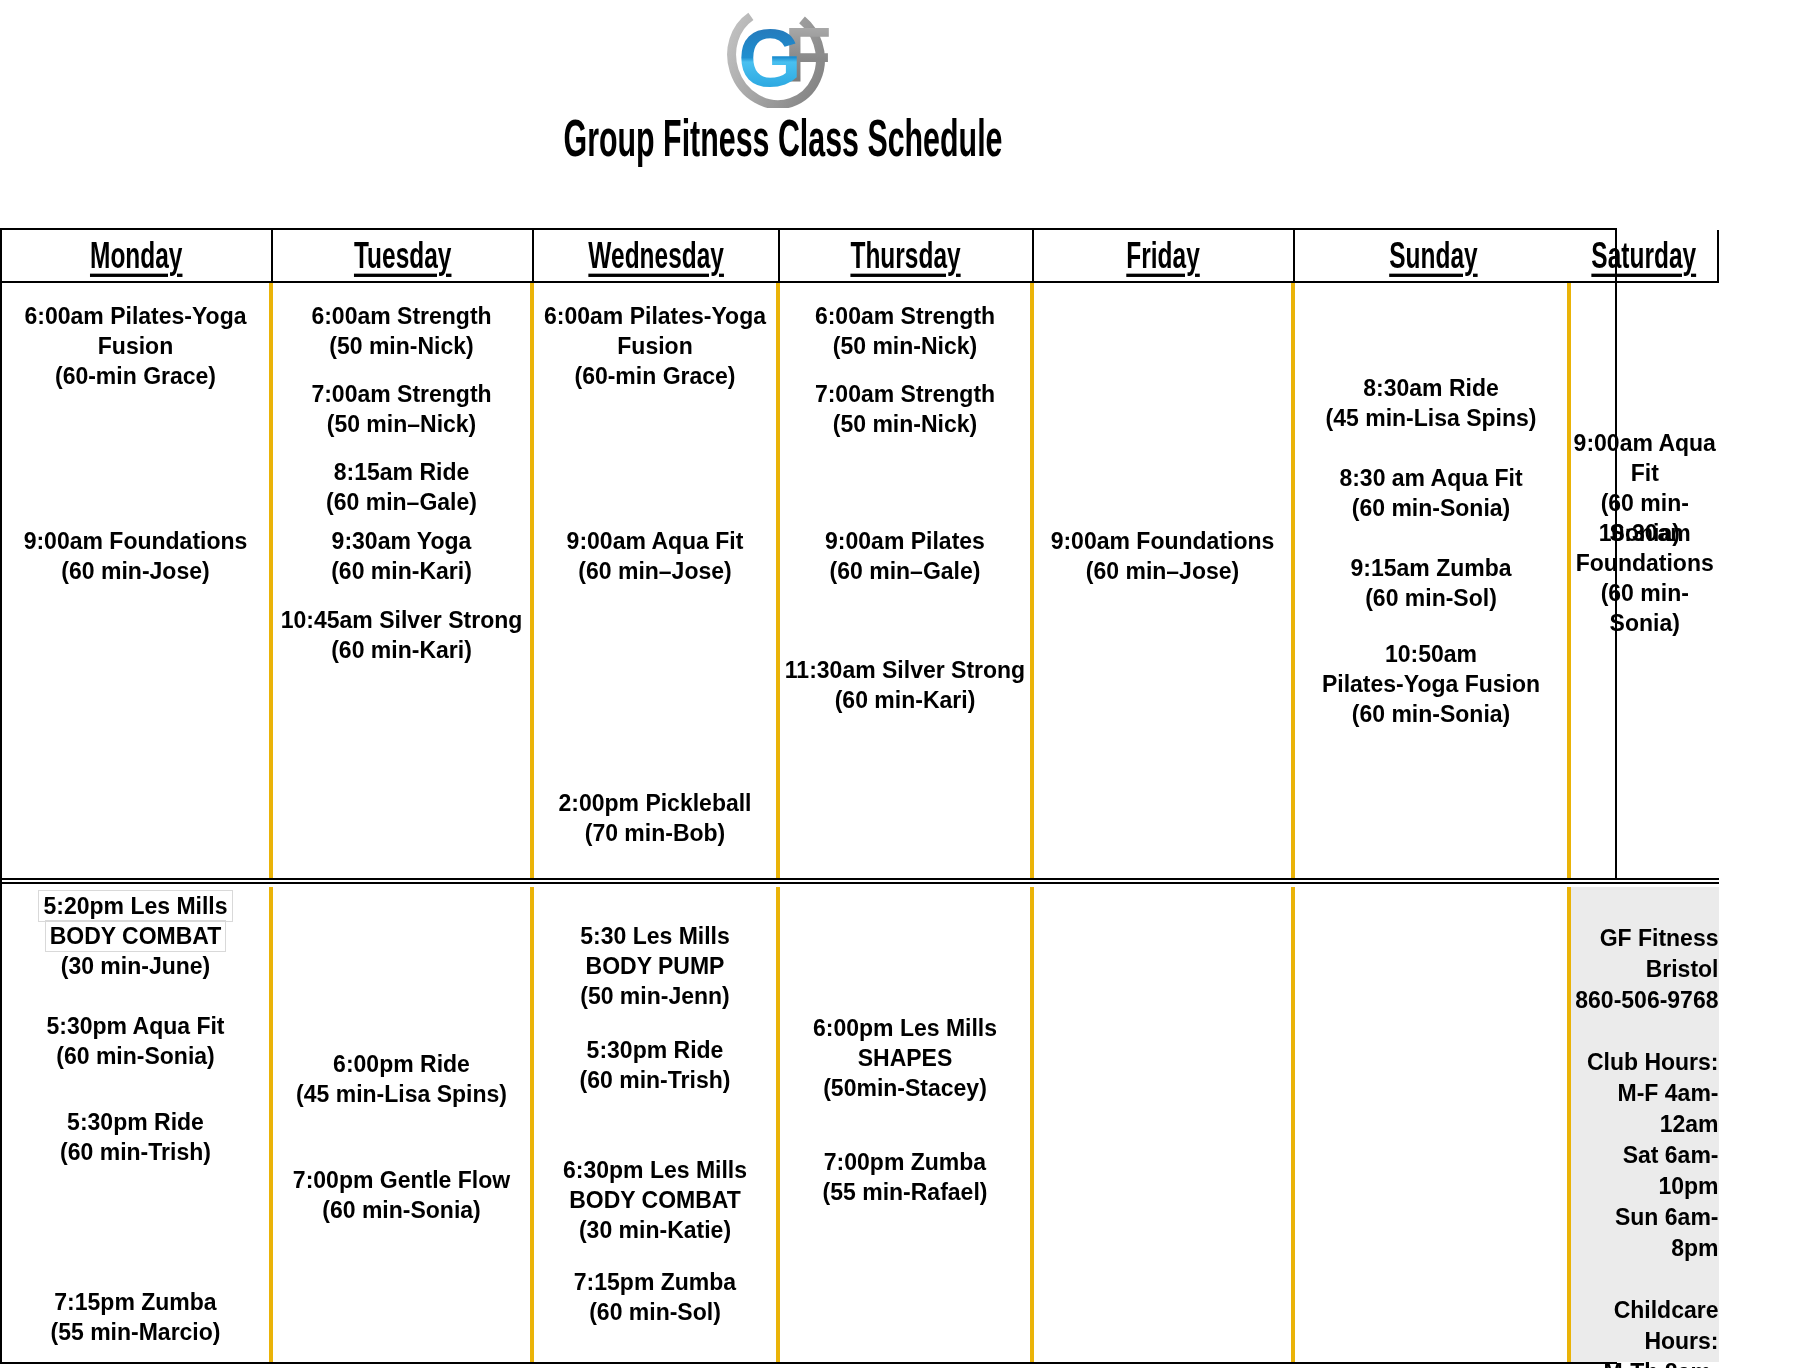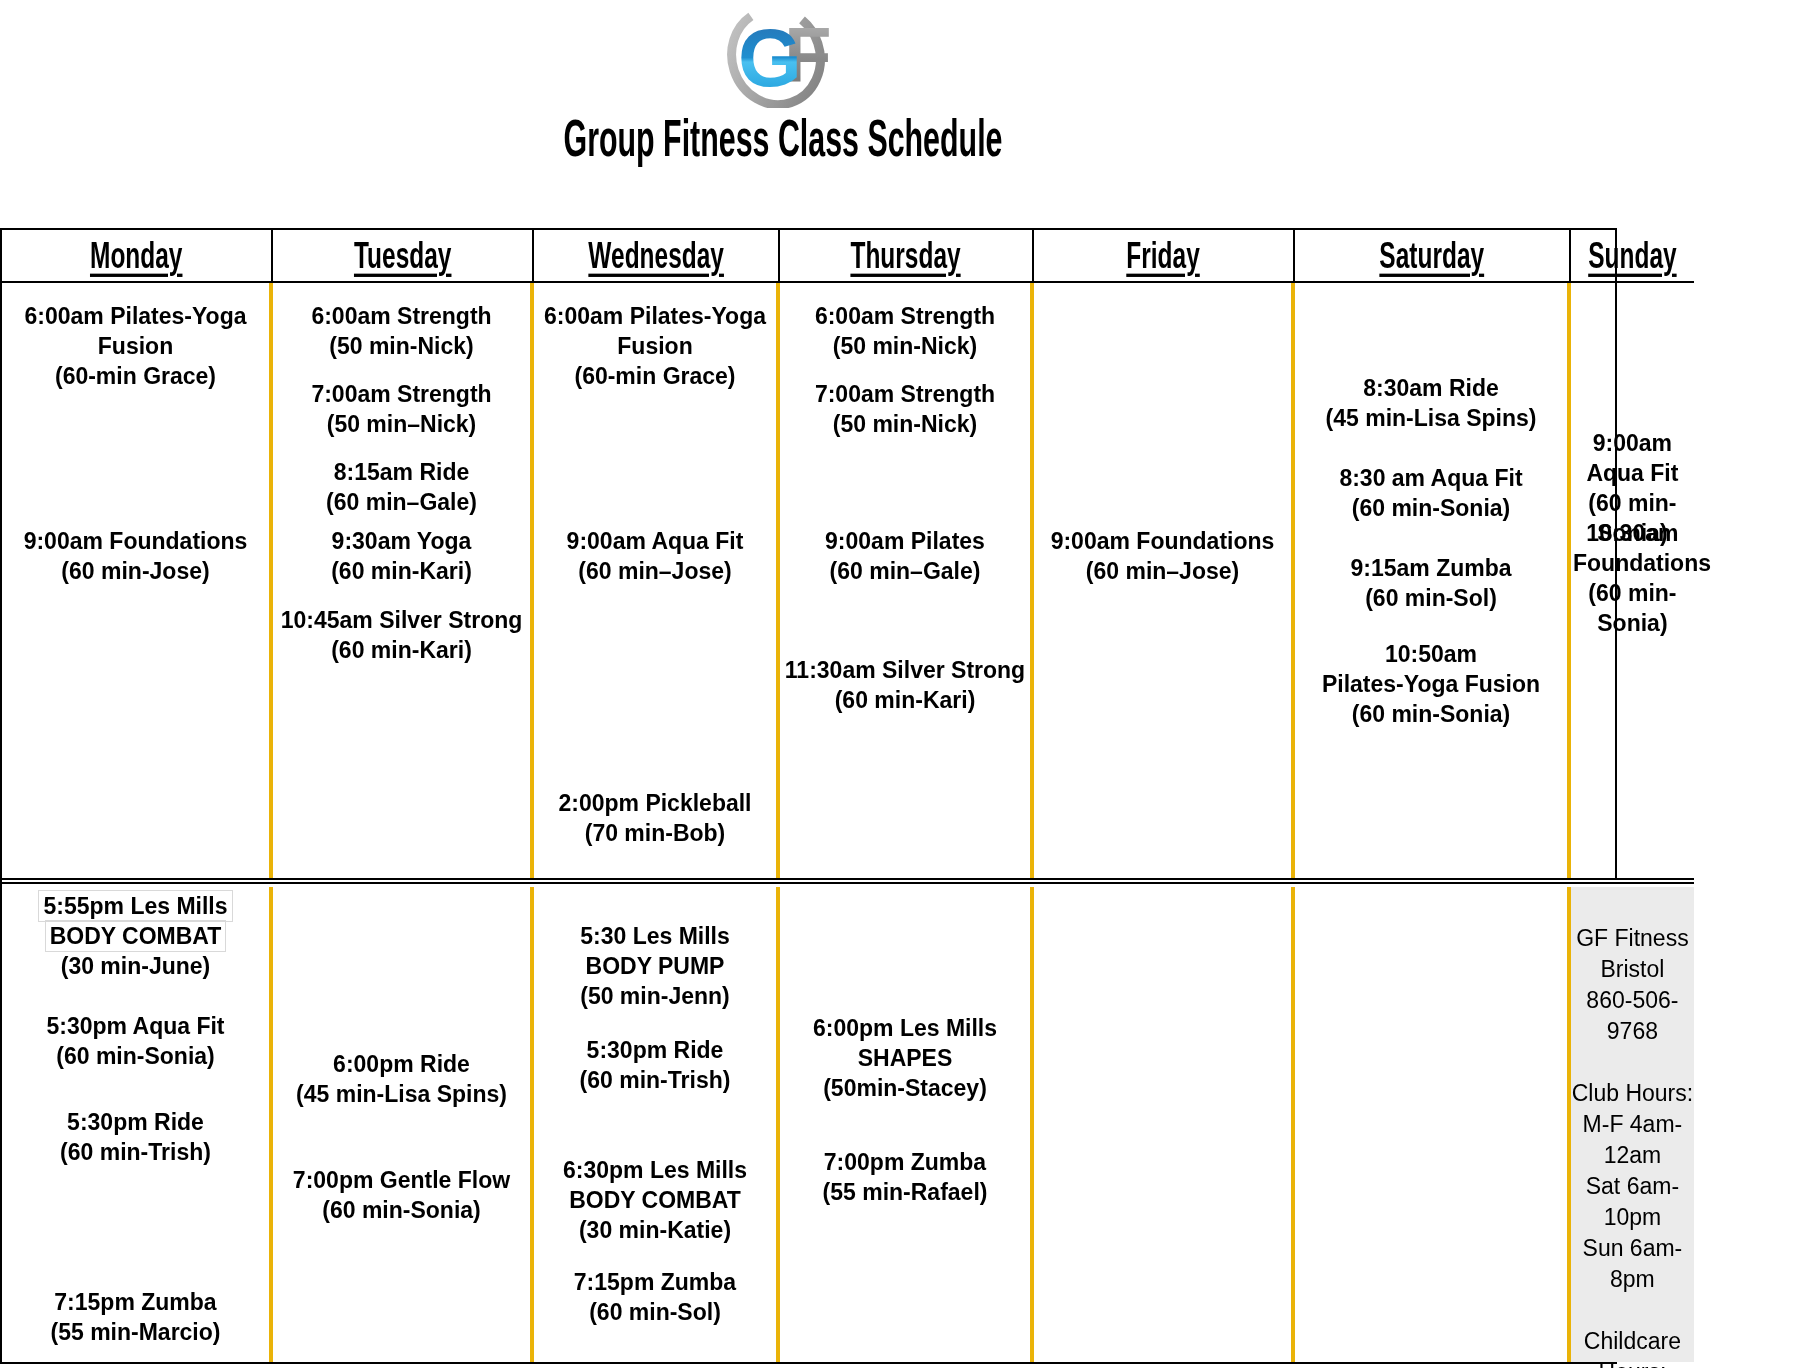--- a/index.html
+++ b/index.html
@@ -29,22 +29,22 @@
   .mcell,.ecell{border-right:4px solid #eab308;position:relative;}
   #divider{grid-column:1/-1;
            background:linear-gradient(to bottom,#000 0 2px,#fff 2px 4px,#000 4px 6px,#fff 6px 9px);}
   .entry{position:absolute;left:2px;right:2px;text-align:center;
          font-size:23px;line-height:30px;font-weight:bold;}
   .boxed{width:fit-content;margin:0 auto;padding:0 4px;
          outline:1px solid #d9d9d9;outline-offset:0px;}
 
   
   .infobox{position:absolute;inset:0;background:#ebebeb;
-           padding-top:36px;font-size:23px;line-height:31px;font-weight:normal;
-           text-align:center;box-sizing:border-box;}
+           padding-top:36px;font-size:23px;line-height:31px;font-weight:bold;
+           text-align:right;box-sizing:border-box;}
   .infobox .grp{margin:0 0 31px 0;}
 </style>
 </head>
 <body>
 
 <svg id="logo" viewBox="0 0 124 106">
   <defs>
     <linearGradient id="bg" x1="0" y1="0" x2="0" y2="1">
       <stop offset="0" stop-color="#2a6fb0"></stop>
       <stop offset="0.5" stop-color="#1e8fd0"></stop>
@@ -82,25 +82,25 @@
     </div>
   <div class="hcell">
       <span class="dayname">Wednesday</span>
     </div>
   <div class="hcell">
       <span class="dayname">Thursday</span>
     </div>
   <div class="hcell">
       <span class="dayname">Friday</span>
     </div>
-  <div class="hcell">
-      <span class="dayname">Saturday</span>
-    </div>
   <div class="hcell last">
       <span class="dayname">Sunday</span>
+    </div>
+  <div class="hcell">
+      <span class="dayname">Saturday</span>
     </div>
 
   <div class="mcell">
     <div class="entry" style="top:18px">
       <div>6:00am Pilates-Yoga Fusion</div>
       <div>(60-min Grace)</div>
     </div>
     <div class="entry" style="top:243px">
       <div>9:00am Foundations</div>
       <div>(60 min-Jose)</div>
@@ -199,21 +199,21 @@
     <div class="entry" style="top:235px">
       <div>10:30am Foundations</div>
       <div>(60 min-Sonia)</div>
     </div>
   </div>
 
   <div id="divider"></div>
 
   <div class="ecell">
     <div class="entry" style="top:4px">
-      <div class="boxed">5:55pm Les Mills</div>
+      <div class="boxed">5:20pm Les Mills</div>
       <div class="boxed">BODY COMBAT</div>
       <div>(30 min-June)</div>
     </div>
     <div class="entry" style="top:124px">
       <div>5:30pm Aqua Fit</div>
       <div>(60 min-Sonia)</div>
     </div>
     <div class="entry" style="top:220px">
       <div>5:30pm Ride</div>
       <div>(60 min-Trish)</div>

